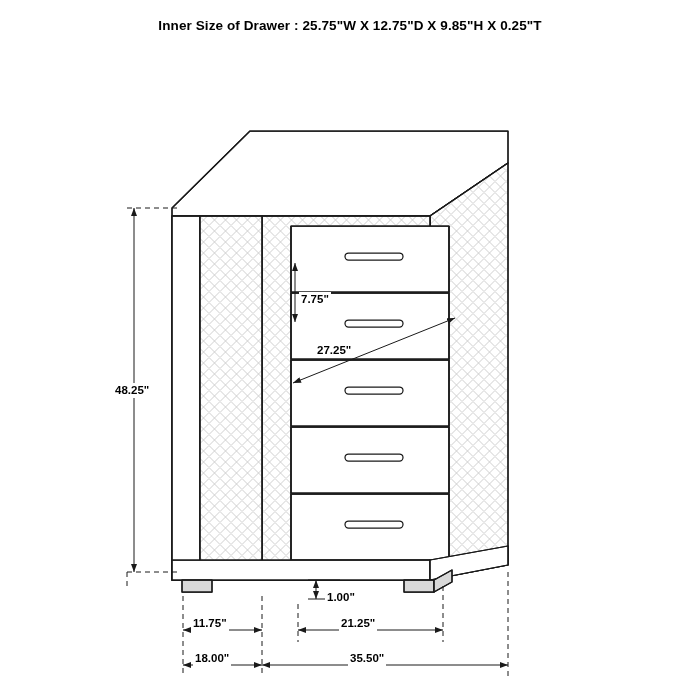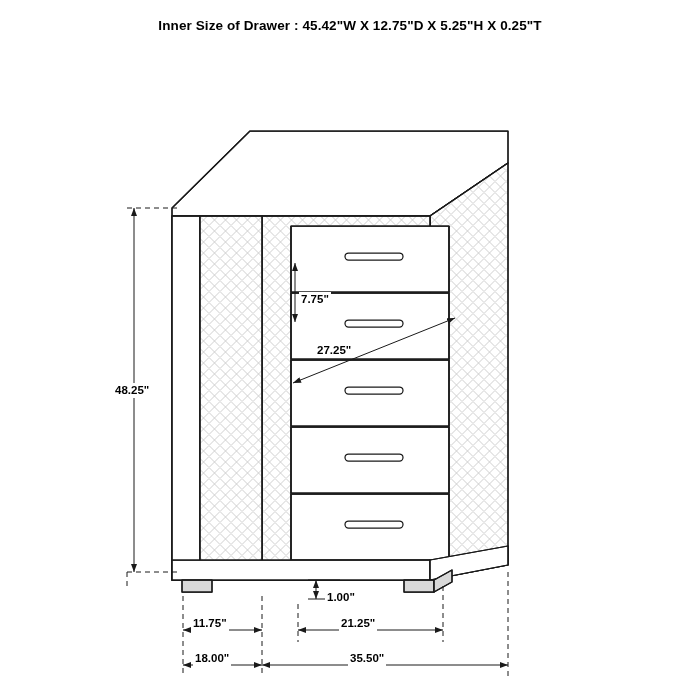--- a/index.html
+++ b/index.html
@@ -45,21 +45,21 @@
     padding: 1px 2px;
     white-space: nowrap;
     line-height: 1.1;
   }
 </style>
 </head>
 <body>
 
 <div id="stage">
 
-  <div class="title">Inner Size of Drawer : 45.42"W X 12.75"D X 5.25"H X 0.25"T</div>
+  <div class="title">Inner Size of Drawer : 25.75"W X 12.75"D X 9.85"H X 0.25"T</div>
 
   <svg class="diagram" viewBox="0 0 700 700">
     <defs>
       <pattern id="diamondPat" width="11" height="11" patternUnits="userSpaceOnUse">
         <rect width="11" height="11" fill="#ffffff"></rect>
         <path d="M5.5 0 L11 5.5 L5.5 11 L0 5.5 Z" fill="none" stroke="#c9c9c9" stroke-width="0.9"></path>
       </pattern>
       <marker id="arrEnd" markerWidth="9" markerHeight="9" refX="8" refY="3" orient="auto">
         <path d="M0,0 L8,3 L0,6 z" fill="#1a1a1a"></path>
       </marker>

